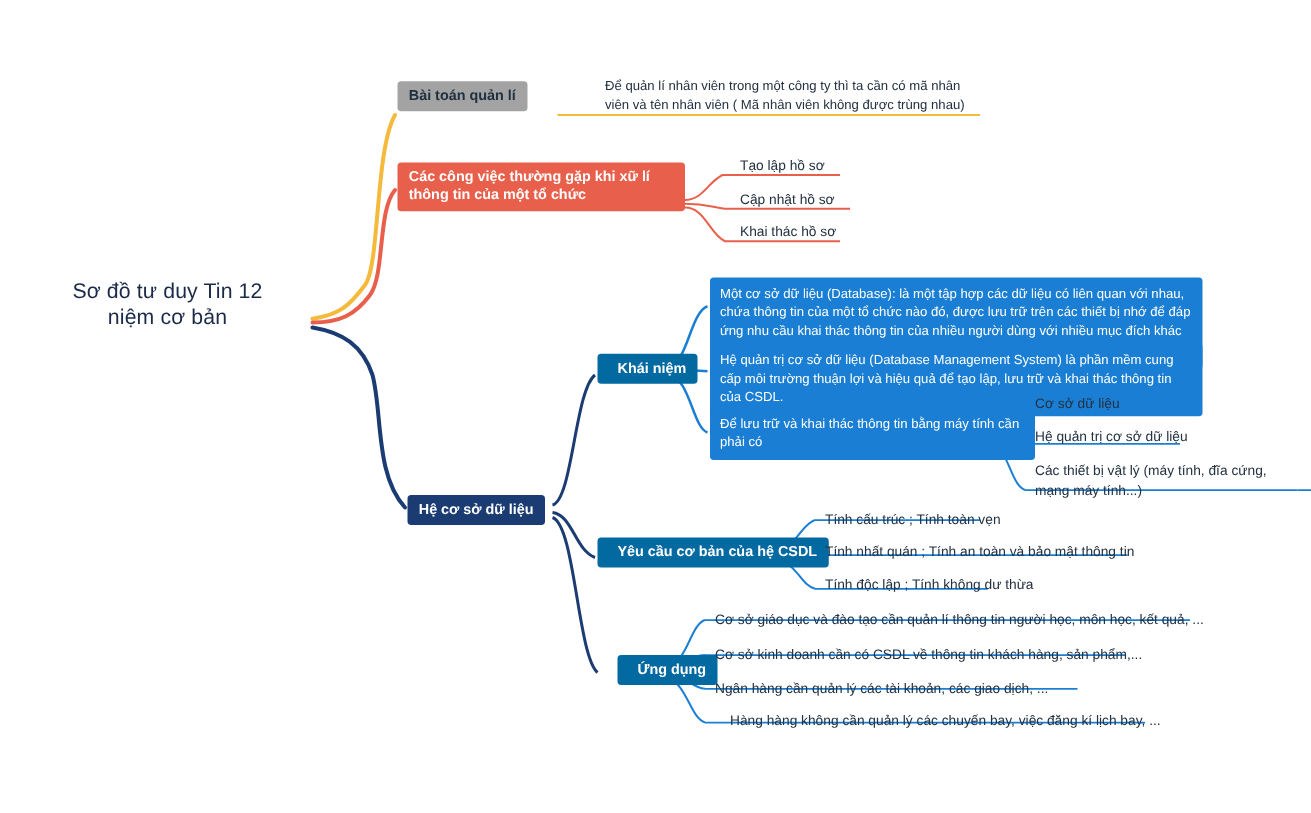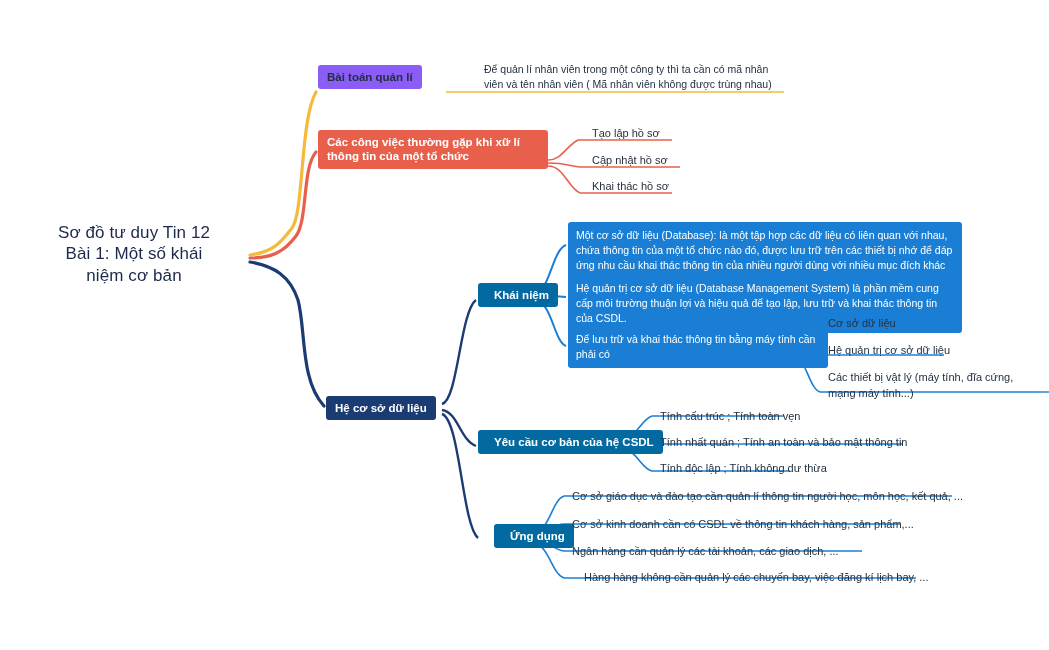--- a/index.html
+++ b/index.html
@@ -37,21 +37,21 @@
     letter-spacing: 0.1px;
   }
   
   .box {
     color: #ffffff;
     border-radius: 3px;
     padding: 5px 9px;
     font-size: 11.5px;
     font-weight: bold;
   }
-  .box.yellow { background: #8b5cf6; color: #203040; }
+  .box.yellow { background: #a3a3a3; color: #203040; }
   .box.red    { background: #e8604c; }
   .box.navy   { background: #1b3b73; }
   .box.blue   { background: #1a7fd4; font-weight: normal; }
   .box.bluelbl{ background: #0369a1; font-weight: bold; padding-left: 16px; }
 
   
   .leaf {
     font-size: 11px;
     color: #233140;
     padding: 2px 4px 3px 4px;
@@ -134,21 +134,20 @@
   <path d="M534 539 C 550 540, 552 550, 564 551" fill="none" stroke="#1a7fd4" stroke-width="1.6"></path>
   <path d="M534 542 C 550 548, 552 574, 564 578" fill="none" stroke="#1a7fd4" stroke-width="1.6"></path>
   <path d="M564 496 L 952 496" fill="none" stroke="#1a7fd4" stroke-width="1.4"></path>
   <path d="M564 524 L 900 524" fill="none" stroke="#1a7fd4" stroke-width="1.4"></path>
   <path d="M564 551 L 862 551" fill="none" stroke="#1a7fd4" stroke-width="1.4"></path>
   <path d="M564 578 L 916 578" fill="none" stroke="#1a7fd4" stroke-width="1.4"></path>
 </svg>
 
 <div class="node root">
   <div>Sơ đồ tư duy Tin 12</div>
-  <div>Bài 1: Một số khái</div>
   <div>niệm cơ bản</div>
 </div>
 
 <div class="node box yellow" id="n-baitoan">Bài toán quản lí</div>
 <div class="node" id="n-baitoan-desc">Để quản lí nhân viên trong một công ty thì ta cần có mã nhân viên và tên nhân viên ( Mã nhân viên không được trùng nhau)</div>
 
 <div class="node box red" id="n-congviec">Các công việc thường gặp khi xữ lí thông tin của một tổ chức</div>
 <div class="node leaf" id="n-taolap">Tạo lập hồ sơ</div>
 <div class="node leaf" id="n-capnhat">Cập nhật hồ sơ</div>
 <div class="node leaf" id="n-khaithac">Khai thác hồ sơ</div>

